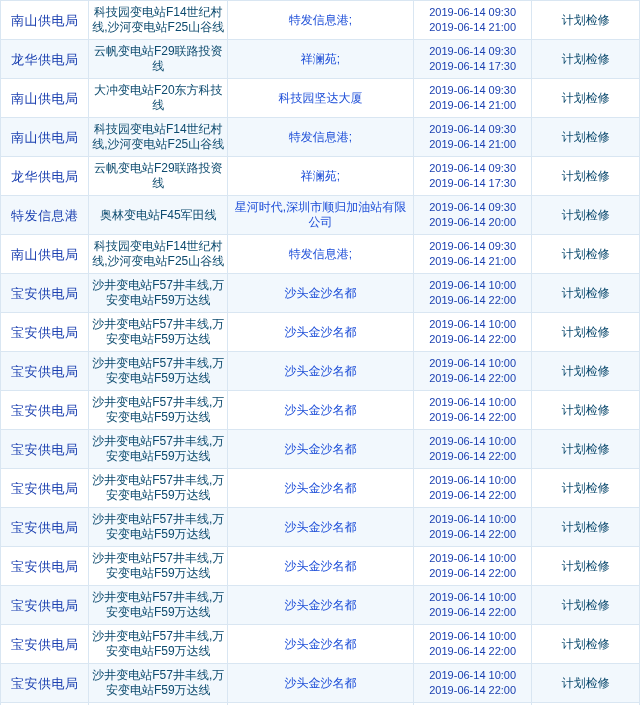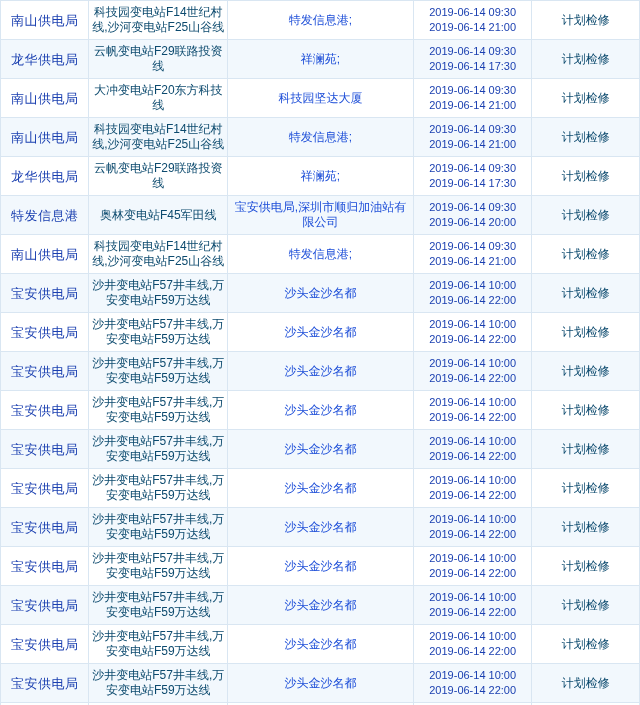--- a/index.html
+++ b/index.html
@@ -106,21 +106,21 @@
         <td class="cell-bureau">龙华供电局</td>
         <td class="cell-line">云帆变电站F29联路投资线</td>
         <td class="cell-area">祥澜苑;</td>
         <td class="cell-time">2019-06-14 09:30
 2019-06-14 17:30</td>
         <td class="cell-type">计划检修</td>
       </tr>
       <tr class="row-odd">
         <td class="cell-bureau">特发信息港</td>
         <td class="cell-line">奥林变电站F45军田线</td>
-        <td class="cell-area">宝安供电局,深圳市顺归加油站有限公司</td>
+        <td class="cell-area">星河时代,深圳市顺归加油站有限公司</td>
         <td class="cell-time">2019-06-14 09:30
 2019-06-14 20:00</td>
         <td class="cell-type">计划检修</td>
       </tr>
       <tr class="row-even">
         <td class="cell-bureau">南山供电局</td>
         <td class="cell-line">科技园变电站F14世纪村线,沙河变电站F25山谷线</td>
         <td class="cell-area">特发信息港;</td>
         <td class="cell-time">2019-06-14 09:30
 2019-06-14 21:00</td>

